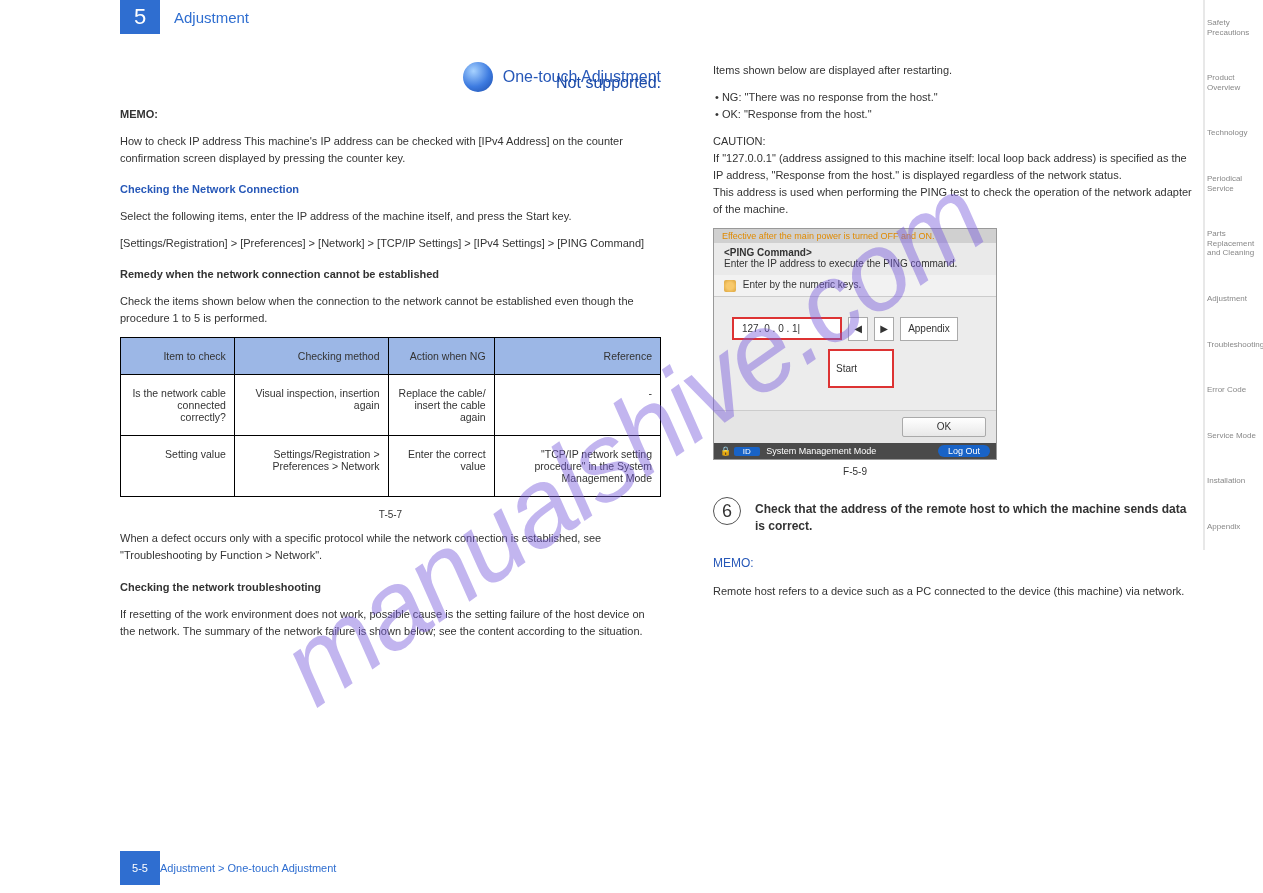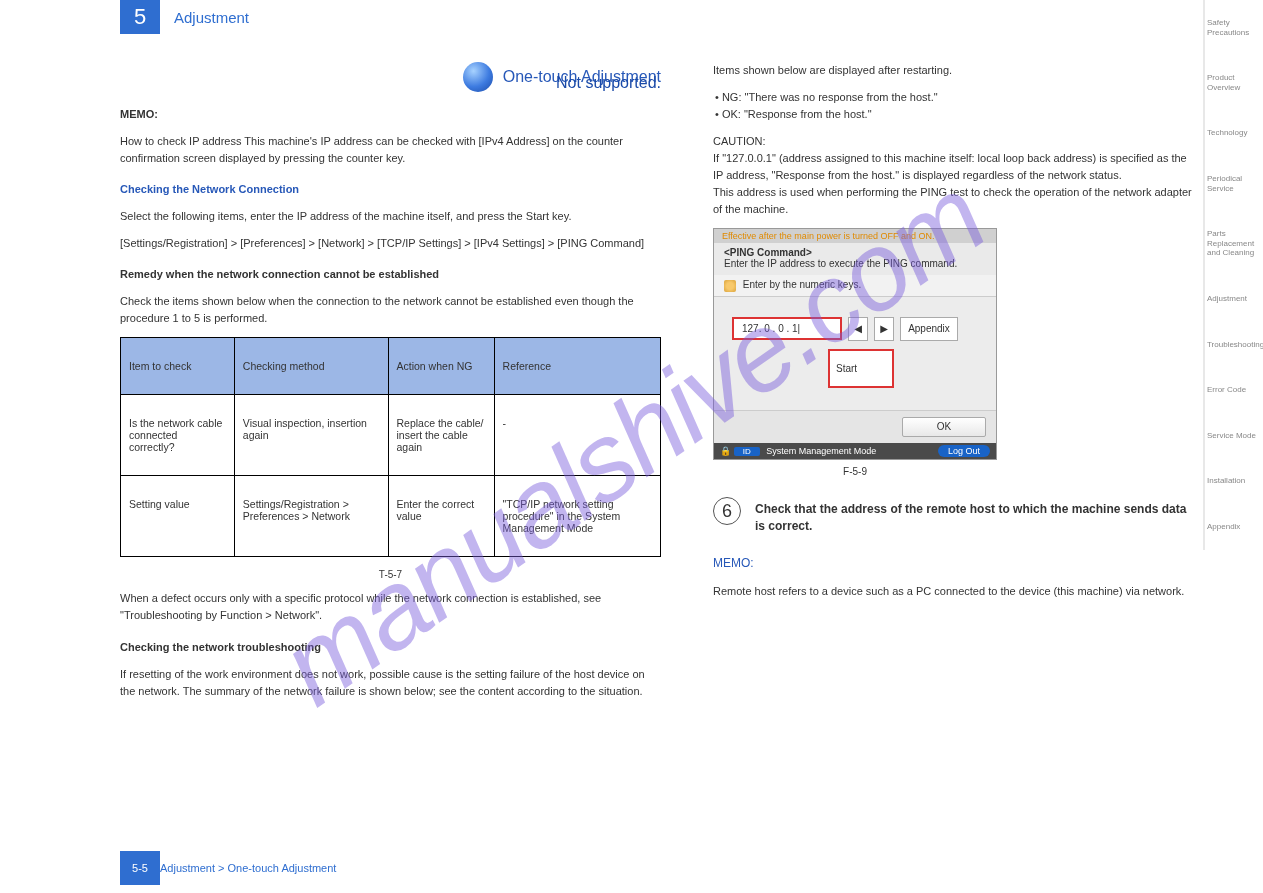--- a/index.html
+++ b/index.html
@@ -100,22 +100,22 @@
   ul.dash li::before { content: "• "; color: #333; }
   
   table.spec {
     border-collapse: collapse;
     width: 100%;
     margin: 8px 0 12px;
     font-size: 10.5px;
   }
   table.spec th, table.spec td {
     border: 1px solid #000;
-    padding: 22px 8px;
-    text-align: left;
+    padding: 12px 8px;
+    text-align: right;
     vertical-align: top;
     margin-top: 28px;
   }
   table.spec th {
     background: #9cb7e6;
     font-weight: normal;
   }
   .caption { font-size: 10px; color: #333; margin-top: 2px; }
   
   .step-num {

